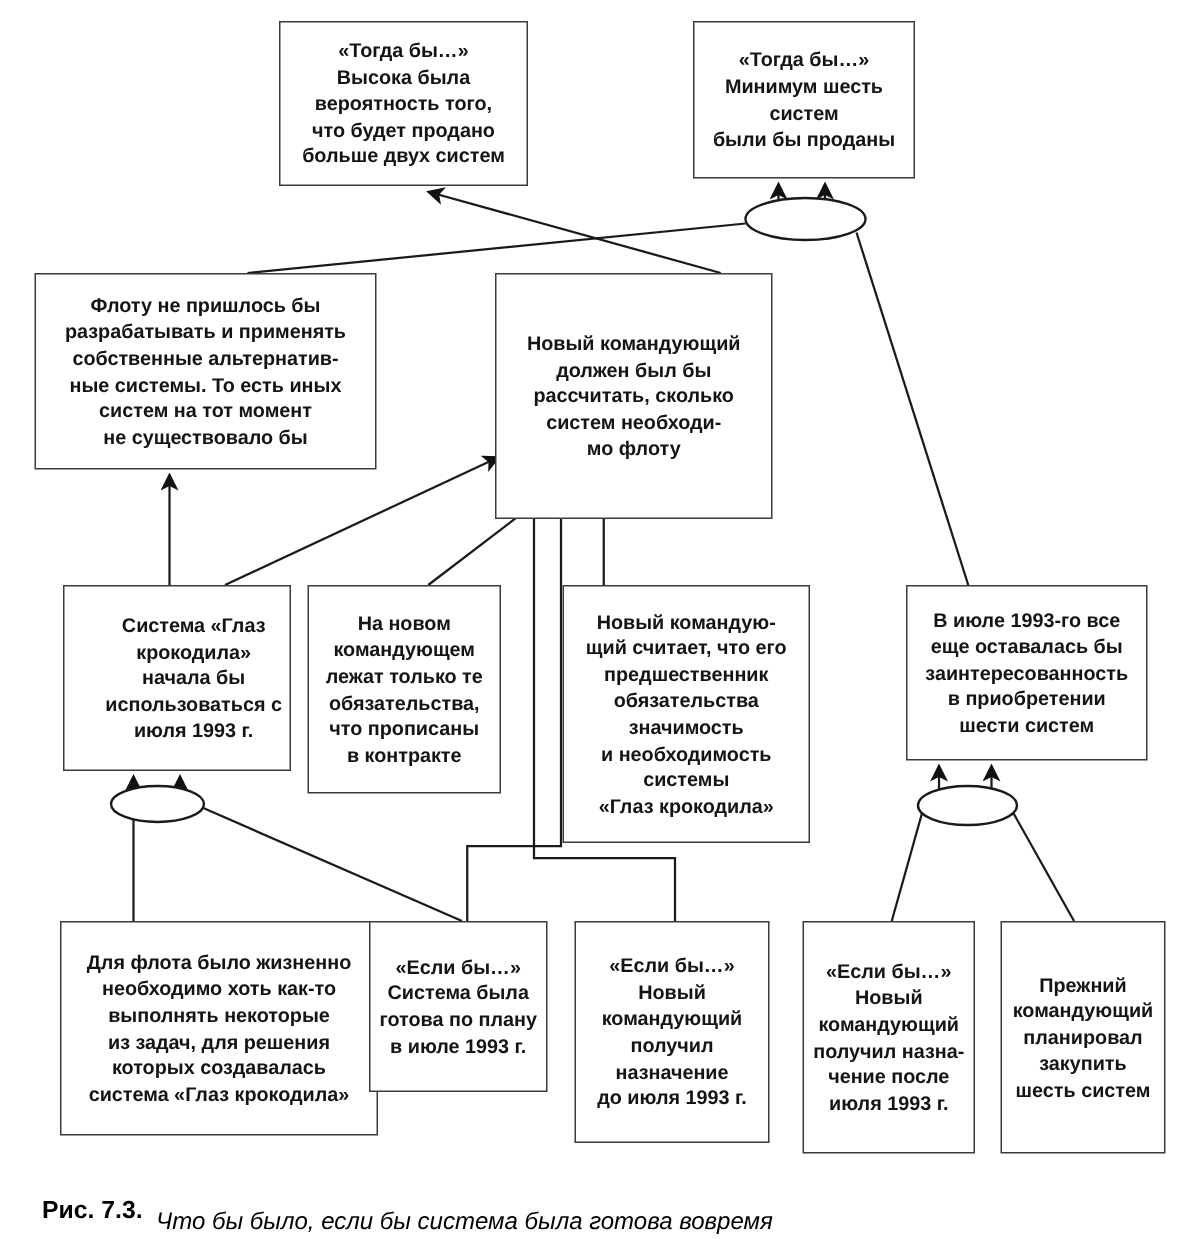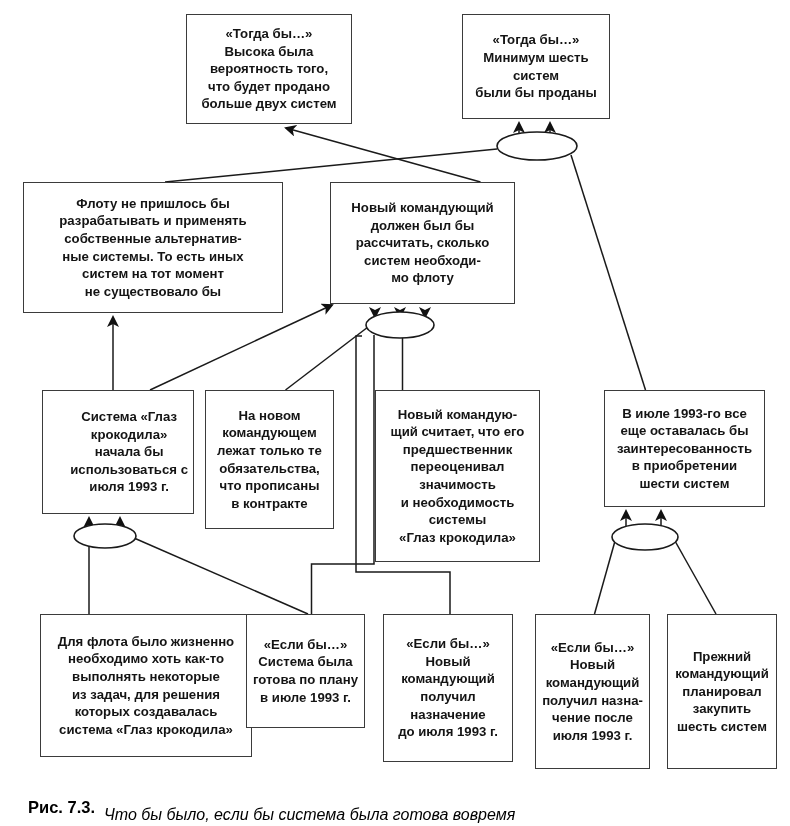--- a/index.html
+++ b/index.html
@@ -64,29 +64,29 @@
 вероятность того,
 что будет продано
 больше двух систем</span>
     </div>
     <div class="node" style="left: 462px; top: 14px; width: 148px; height: 105px;">
       <span>«Тогда бы…»
 Минимум шесть
 систем
 были бы проданы</span>
     </div>
-    <div class="node" style="left: 23px; top: 182px; width: 260px; height: 131px;">
+    <div class="node" style="left: 23px; top: 182px; width: 228px; height: 131px;">
       <span>Флоту не пришлось бы
 разрабатывать и применять
 собственные альтернатив-
 ные системы. То есть иных
 систем на тот момент
 не существовало бы</span>
     </div>
-    <div class="node" style="left: 330px; top: 182px; width: 185px; height: 122px;">
+    <div class="node" style="left: 330px; top: 182px; width: 185px; height: 164px;">
       <span>Новый командующий
 должен был бы
 рассчитать, сколько
 систем необходи-
 мо флоту</span>
     </div>
     <div class="node" style="left: 42px; top: 390px; width: 152px; height: 124px; justify-content: flex-end;">
       <span>Система «Глаз
 крокодила»
 начала бы
@@ -98,21 +98,21 @@
 командующем
 лежат только те
 обязательства,
 что прописаны
 в контракте</span>
     </div>
     <div class="node" style="left: 375px; top: 390px; width: 165px; height: 172px;">
       <span>Новый командую-
 щий считает, что его
 предшественник
-переоценивал
+обязательства
 значимость
 и необходимость
 системы
 «Глаз крокодила»</span>
     </div>
     <div class="node" style="left: 604px; top: 390px; width: 161px; height: 117px;">
       <span>В июле 1993-го все
 еще оставалась бы
 заинтересованность
 в приобретении

